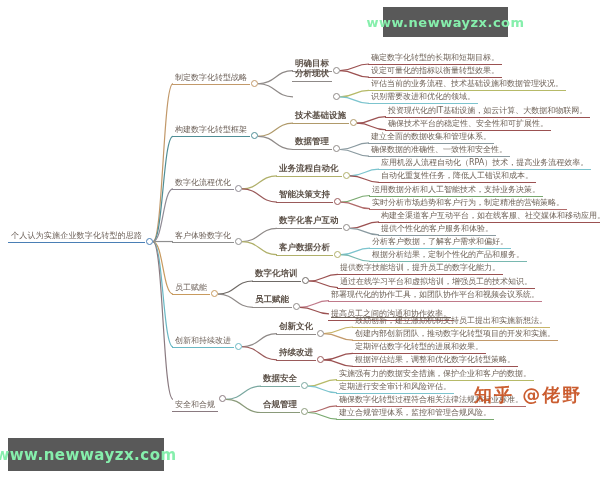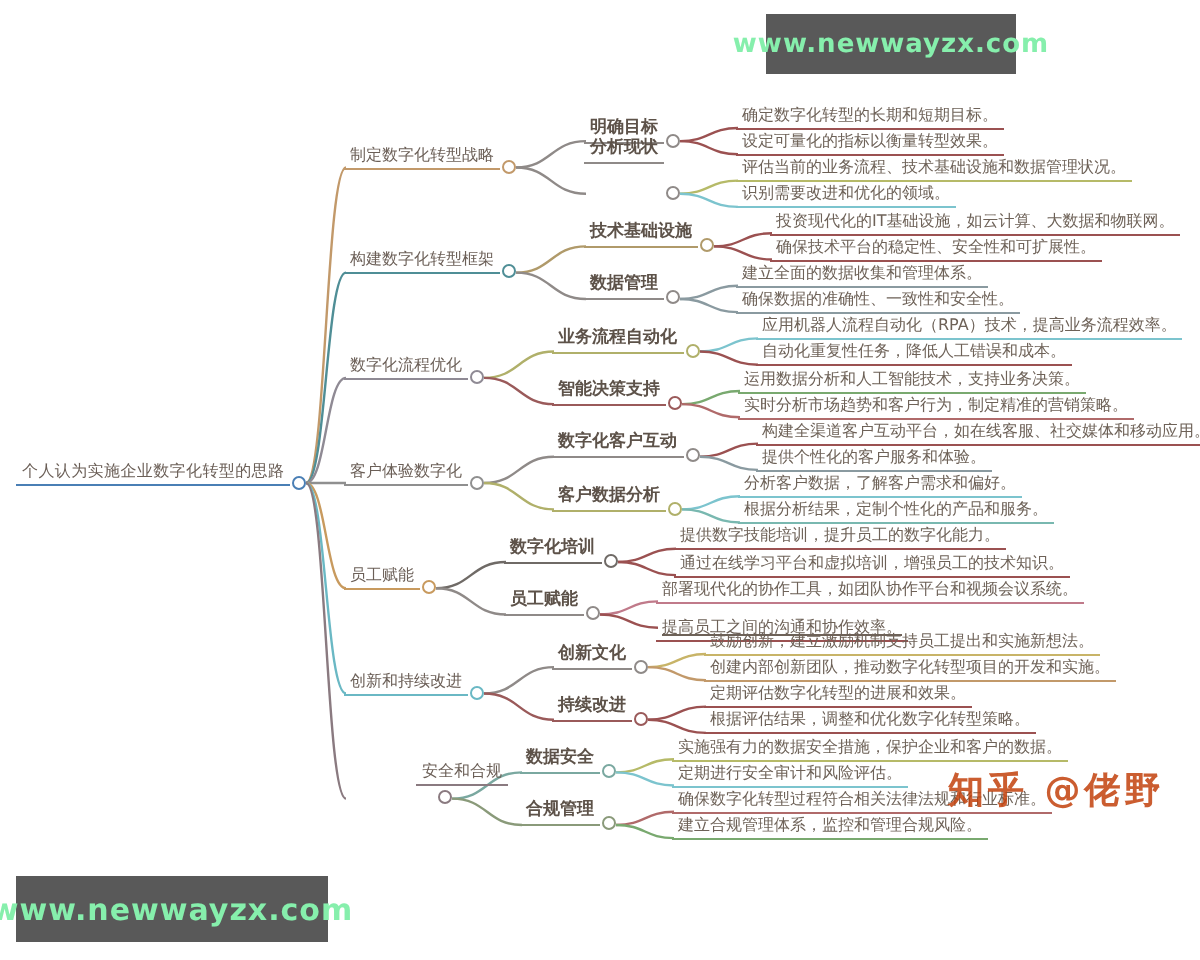--- a/index.html
+++ b/index.html
@@ -149,21 +149,21 @@
       <div class="node lvl1" style="left: 172px; border-bottom-color: rgb(106, 184, 196); top: 334.725px;">创新和持续改进</div>
       <div class="node-circle" style="border-color: rgb(106, 184, 196); left: 235px; top: 342.725px;"></div>
       <div class="node lvl2" style="left: 276px; border-bottom-color: rgb(143, 138, 136); top: 321.575px;">创新文化</div>
       <div class="node-circle" style="border-color: rgb(143, 138, 136); left: 317px; top: 329.575px;"></div>
       <div class="node leaf" style="left: 352px; border-bottom-color: rgb(200, 180, 104); top: 315px;">鼓励创新，建立激励机制支持员工提出和实施新想法。</div>
       <div class="node leaf" style="left: 352px; border-bottom-color: rgb(194, 153, 106); top: 328.15px;">创建内部创新团队，推动数字化转型项目的开发和实施。</div>
       <div class="node lvl2" style="left: 276px; border-bottom-color: rgb(154, 90, 90); top: 347.875px;">持续改进</div>
       <div class="node-circle" style="border-color: rgb(154, 90, 90); left: 317px; top: 355.875px;"></div>
       <div class="node leaf" style="left: 352px; border-bottom-color: rgb(155, 81, 81); top: 341.3px;">定期评估数字化转型的进展和效果。</div>
       <div class="node leaf" style="left: 352px; border-bottom-color: rgb(155, 81, 81); top: 354.45px;">根据评估结果，调整和优化数字化转型策略。</div>
-      <div class="node lvl1" style="left: 172px; border-bottom-color: rgb(138, 122, 128); top: 380px; margin-left: 36px;">安全和合规</div>
+      <div class="node lvl1" style="left: 172px; border-bottom-color: rgb(138, 122, 128); top: 399px;">安全和合规</div>
       <div class="node-circle" style="border-color: rgb(138, 122, 128); left: 219px; top: 395.325px;"></div>
       <div class="node lvl2" style="left: 260px; border-bottom-color: rgb(122, 168, 160); top: 374.175px;">数据安全</div>
       <div class="node-circle" style="border-color: rgb(122, 168, 160); left: 301px; top: 382.175px;"></div>
       <div class="node leaf" style="left: 336px; border-bottom-color: rgb(182, 186, 104); top: 367.6px;">实施强有力的数据安全措施，保护企业和客户的数据。</div>
       <div class="node leaf" style="left: 336px; border-bottom-color: rgb(124, 196, 206); top: 380.75px;">定期进行安全审计和风险评估。</div>
       <div class="node lvl2" style="left: 260px; border-bottom-color: rgb(138, 154, 122); top: 400.475px;">合规管理</div>
       <div class="node-circle" style="border-color: rgb(138, 154, 122); left: 301px; top: 408.475px;"></div>
       <div class="node leaf" style="left: 336px; border-bottom-color: rgb(176, 106, 106); top: 393.9px;">确保数字化转型过程符合相关法律法规和行业标准。</div>
       <div class="node leaf" style="left: 336px; border-bottom-color: rgb(121, 169, 111); top: 407.05px;">建立合规管理体系，监控和管理合规风险。</div>
     </div>

